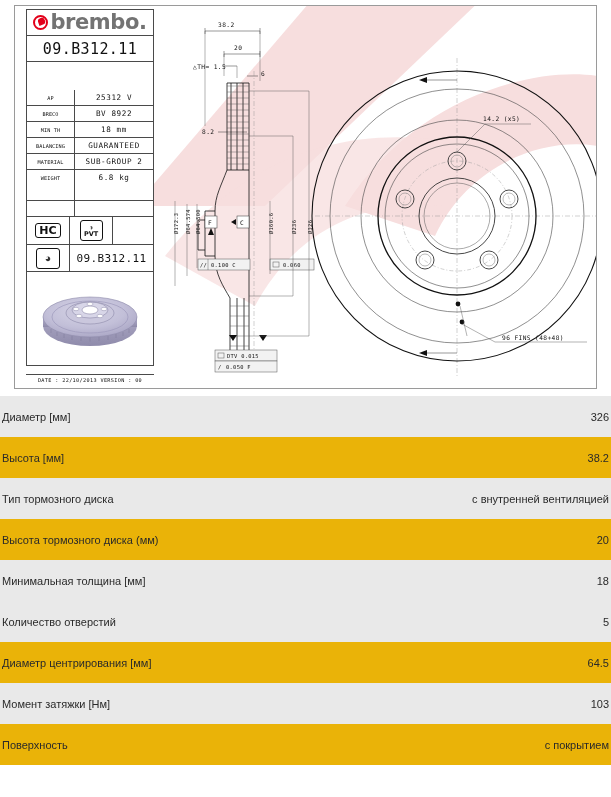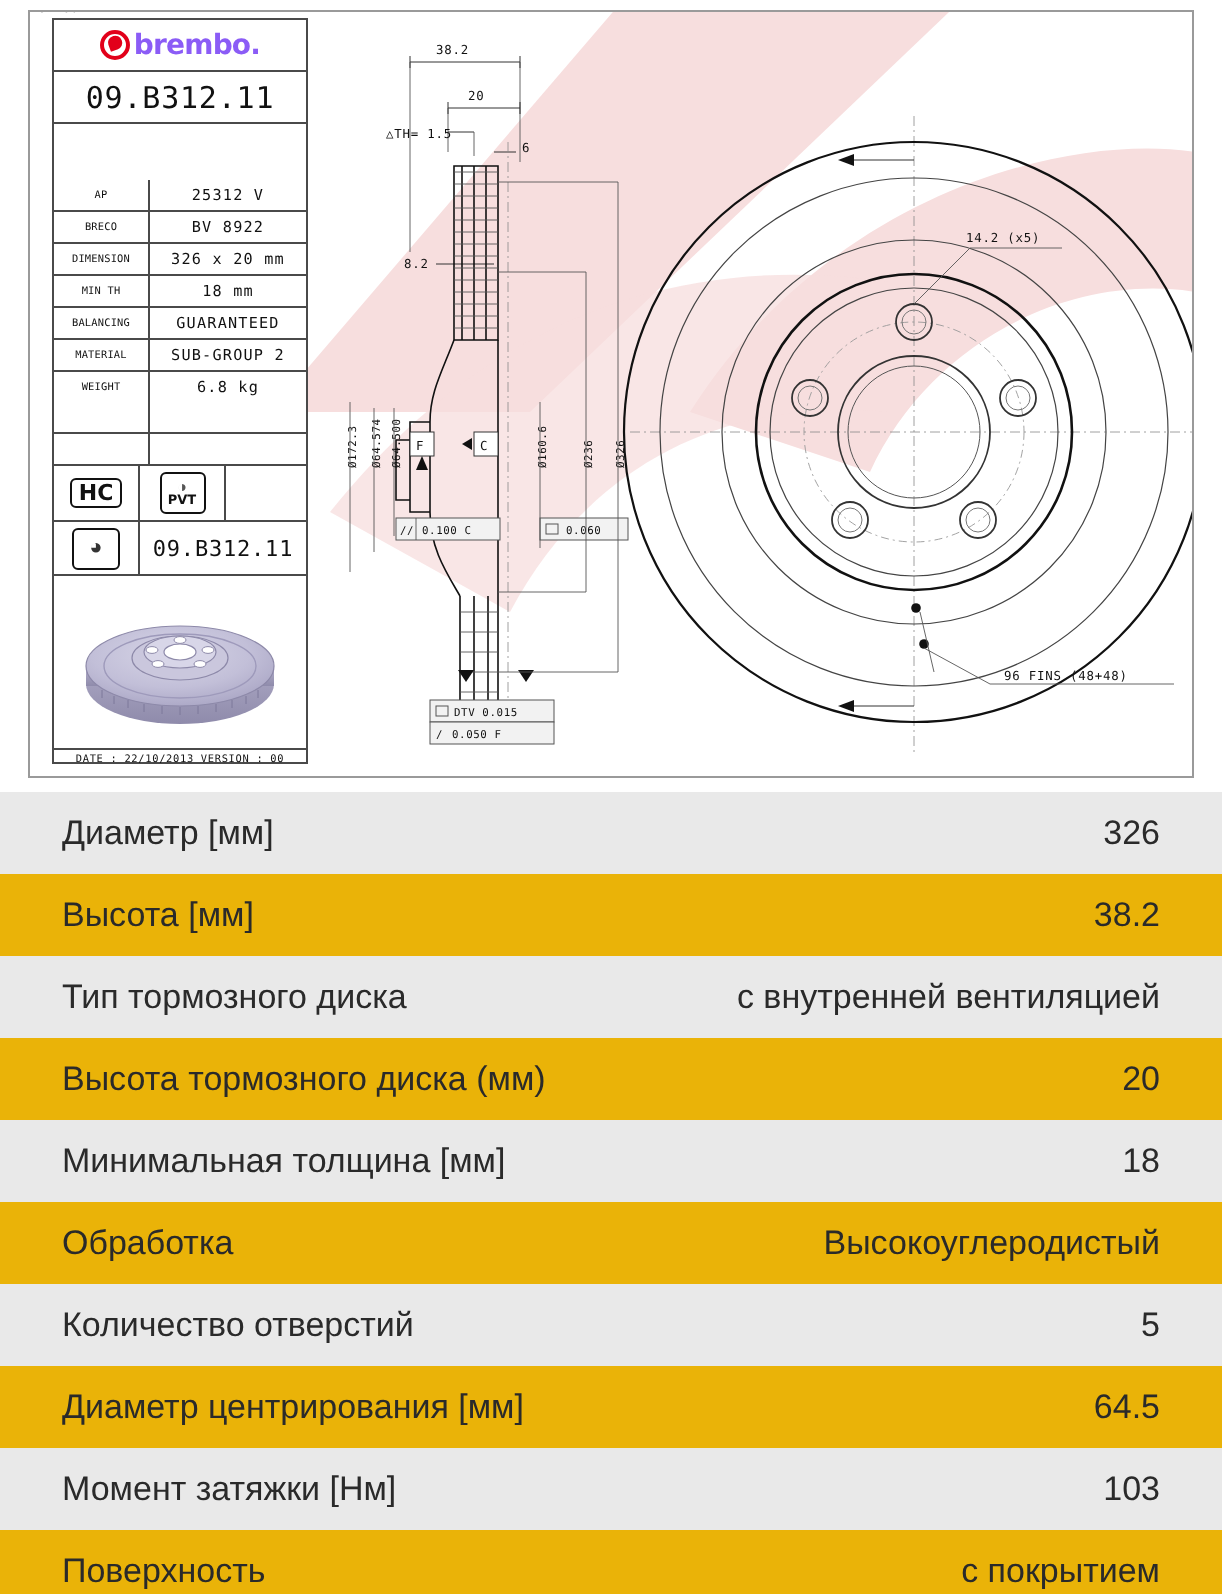--- a/index.html
+++ b/index.html
@@ -80,23 +80,23 @@
     top: 1.4px;
     width: 6.5px;
     height: 6.5px;
     border-radius: 50% 50% 50% 0;
     background: #e2001a;
     transform: rotate(-20deg);
   }
   .brembo-word {
     font-family: "DejaVu Sans", sans-serif;
     font-weight: bold;
-    font-size: 14px;
+    font-size: 21px;
     letter-spacing: -0.4px;
-    color: #8b5cf6;
+    color: #737373;
     line-height: 1;
   }
   .tb-code {
     height: 25px;
     border-bottom: 1px solid #4a4a4a;
     display: flex;
     align-items: center;
     justify-content: center;
     font-family: "DejaVu Sans Mono", monospace;
     font-size: 15px;
@@ -256,22 +256,22 @@
   
   .spec-table {
     width: 611px;
     border-collapse: collapse;
     table-layout: fixed;
   }
   .spec-table tr { height: 41px; }
   .spec-table tr.odd  { background: #e9e9e9; }
   .spec-table tr.even { background: #eab308; }
   .spec-table td {
-    padding: 0 31px;
-    font-size: 17px;
+    padding: 0 2px;
+    font-size: 11px;
     color: #2a2a2a;
     vertical-align: middle;
     border: none;
   }
   .spec-label { text-align: left; }
   .spec-value { text-align: right; }
 </style>
 </head>
 <body>
 
@@ -437,24 +437,20 @@
       <div class="tb-rows">
         <div class="tb-row">
           <div class="tb-key">AP</div>
           <div class="tb-val">25312 V</div>
         </div>
         <div class="tb-row">
           <div class="tb-key">BRECO</div>
           <div class="tb-val">BV 8922</div>
         </div>
         <div class="tb-row">
-          <div class="tb-key">DIMENSION</div>
-          <div class="tb-val">326 x 20 mm</div>
-        </div>
-        <div class="tb-row">
           <div class="tb-key">MIN TH</div>
           <div class="tb-val">18 mm</div>
         </div>
         <div class="tb-row">
           <div class="tb-key">BALANCING</div>
           <div class="tb-val">GUARANTEED</div>
         </div>
         <div class="tb-row">
           <div class="tb-key">MATERIAL</div>
           <div class="tb-val">SUB-GROUP 2</div>
@@ -548,24 +544,20 @@
       <td class="spec-value">с внутренней вентиляцией</td>
     </tr>
     <tr class="even">
       <td class="spec-label">Высота тормозного диска (мм)</td>
       <td class="spec-value">20</td>
     </tr>
     <tr class="odd">
       <td class="spec-label">Минимальная толщина [мм]</td>
       <td class="spec-value">18</td>
     </tr>
-    <tr class="even">
-      <td class="spec-label">Обработка</td>
-      <td class="spec-value">Высокоуглеродистый</td>
-    </tr>
     <tr class="odd">
       <td class="spec-label">Количество отверстий</td>
       <td class="spec-value">5</td>
     </tr>
     <tr class="even">
       <td class="spec-label">Диаметр центрирования [мм]</td>
       <td class="spec-value">64.5</td>
     </tr>
     <tr class="odd">
       <td class="spec-label">Момент затяжки [Нм]</td>

